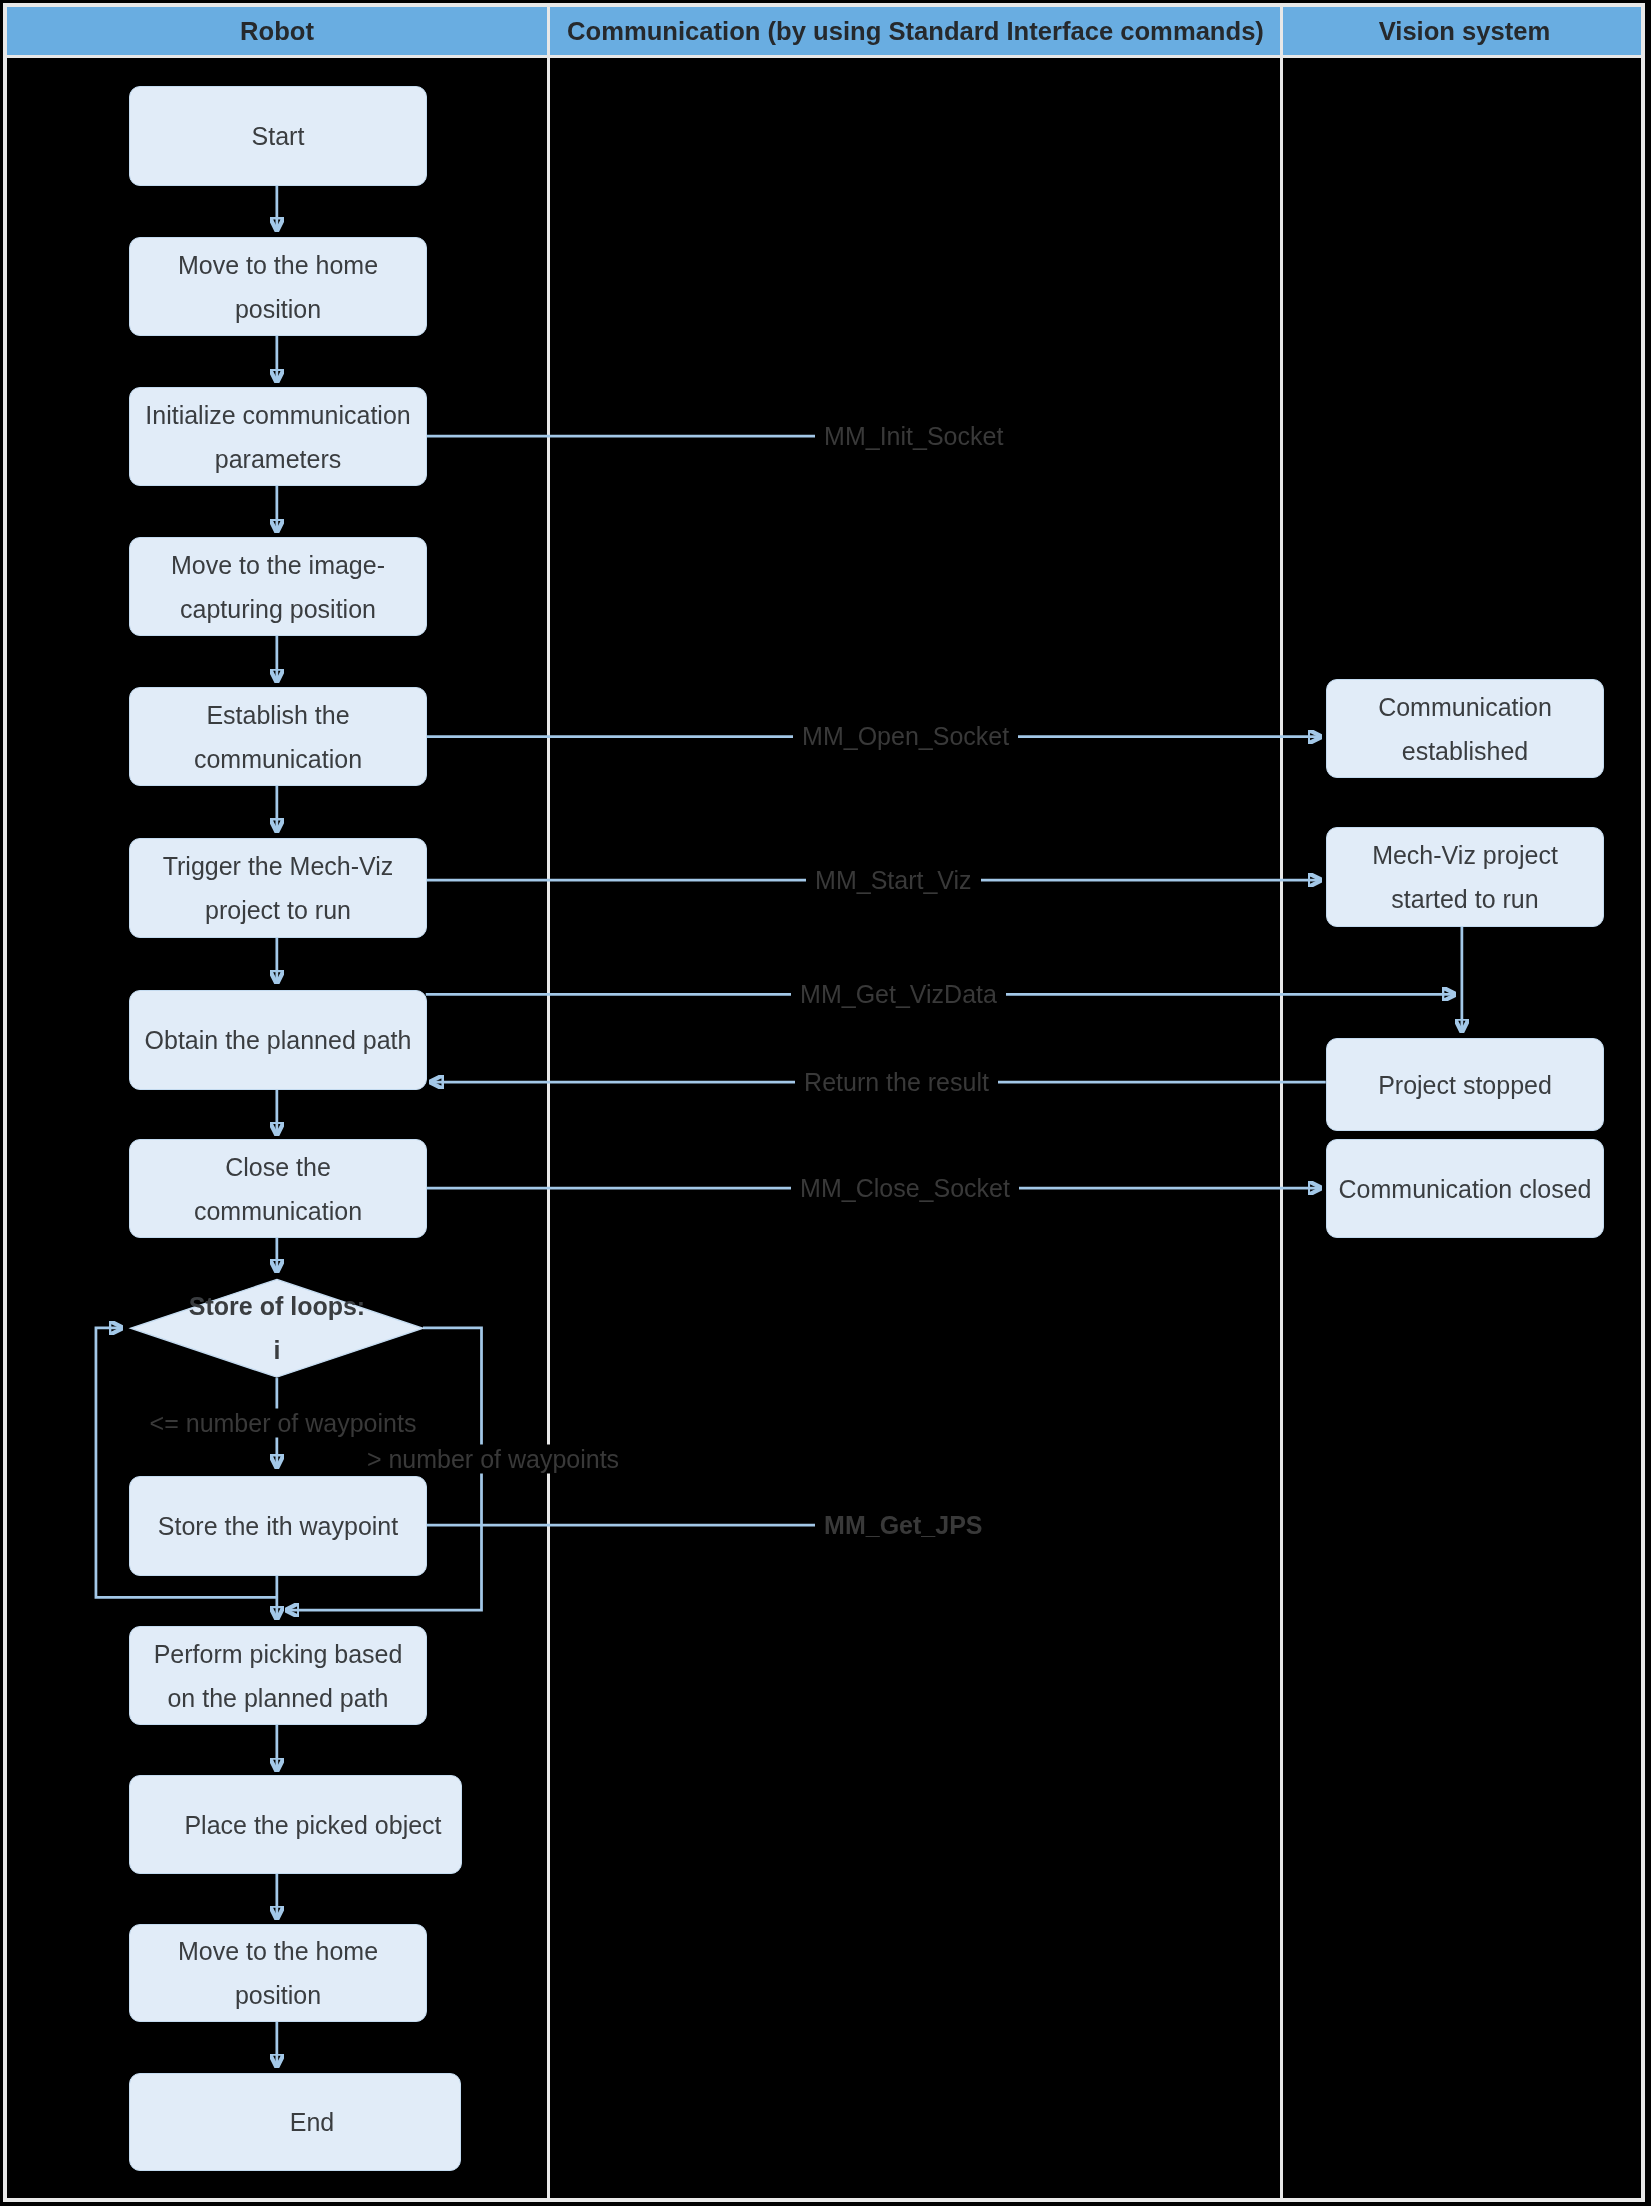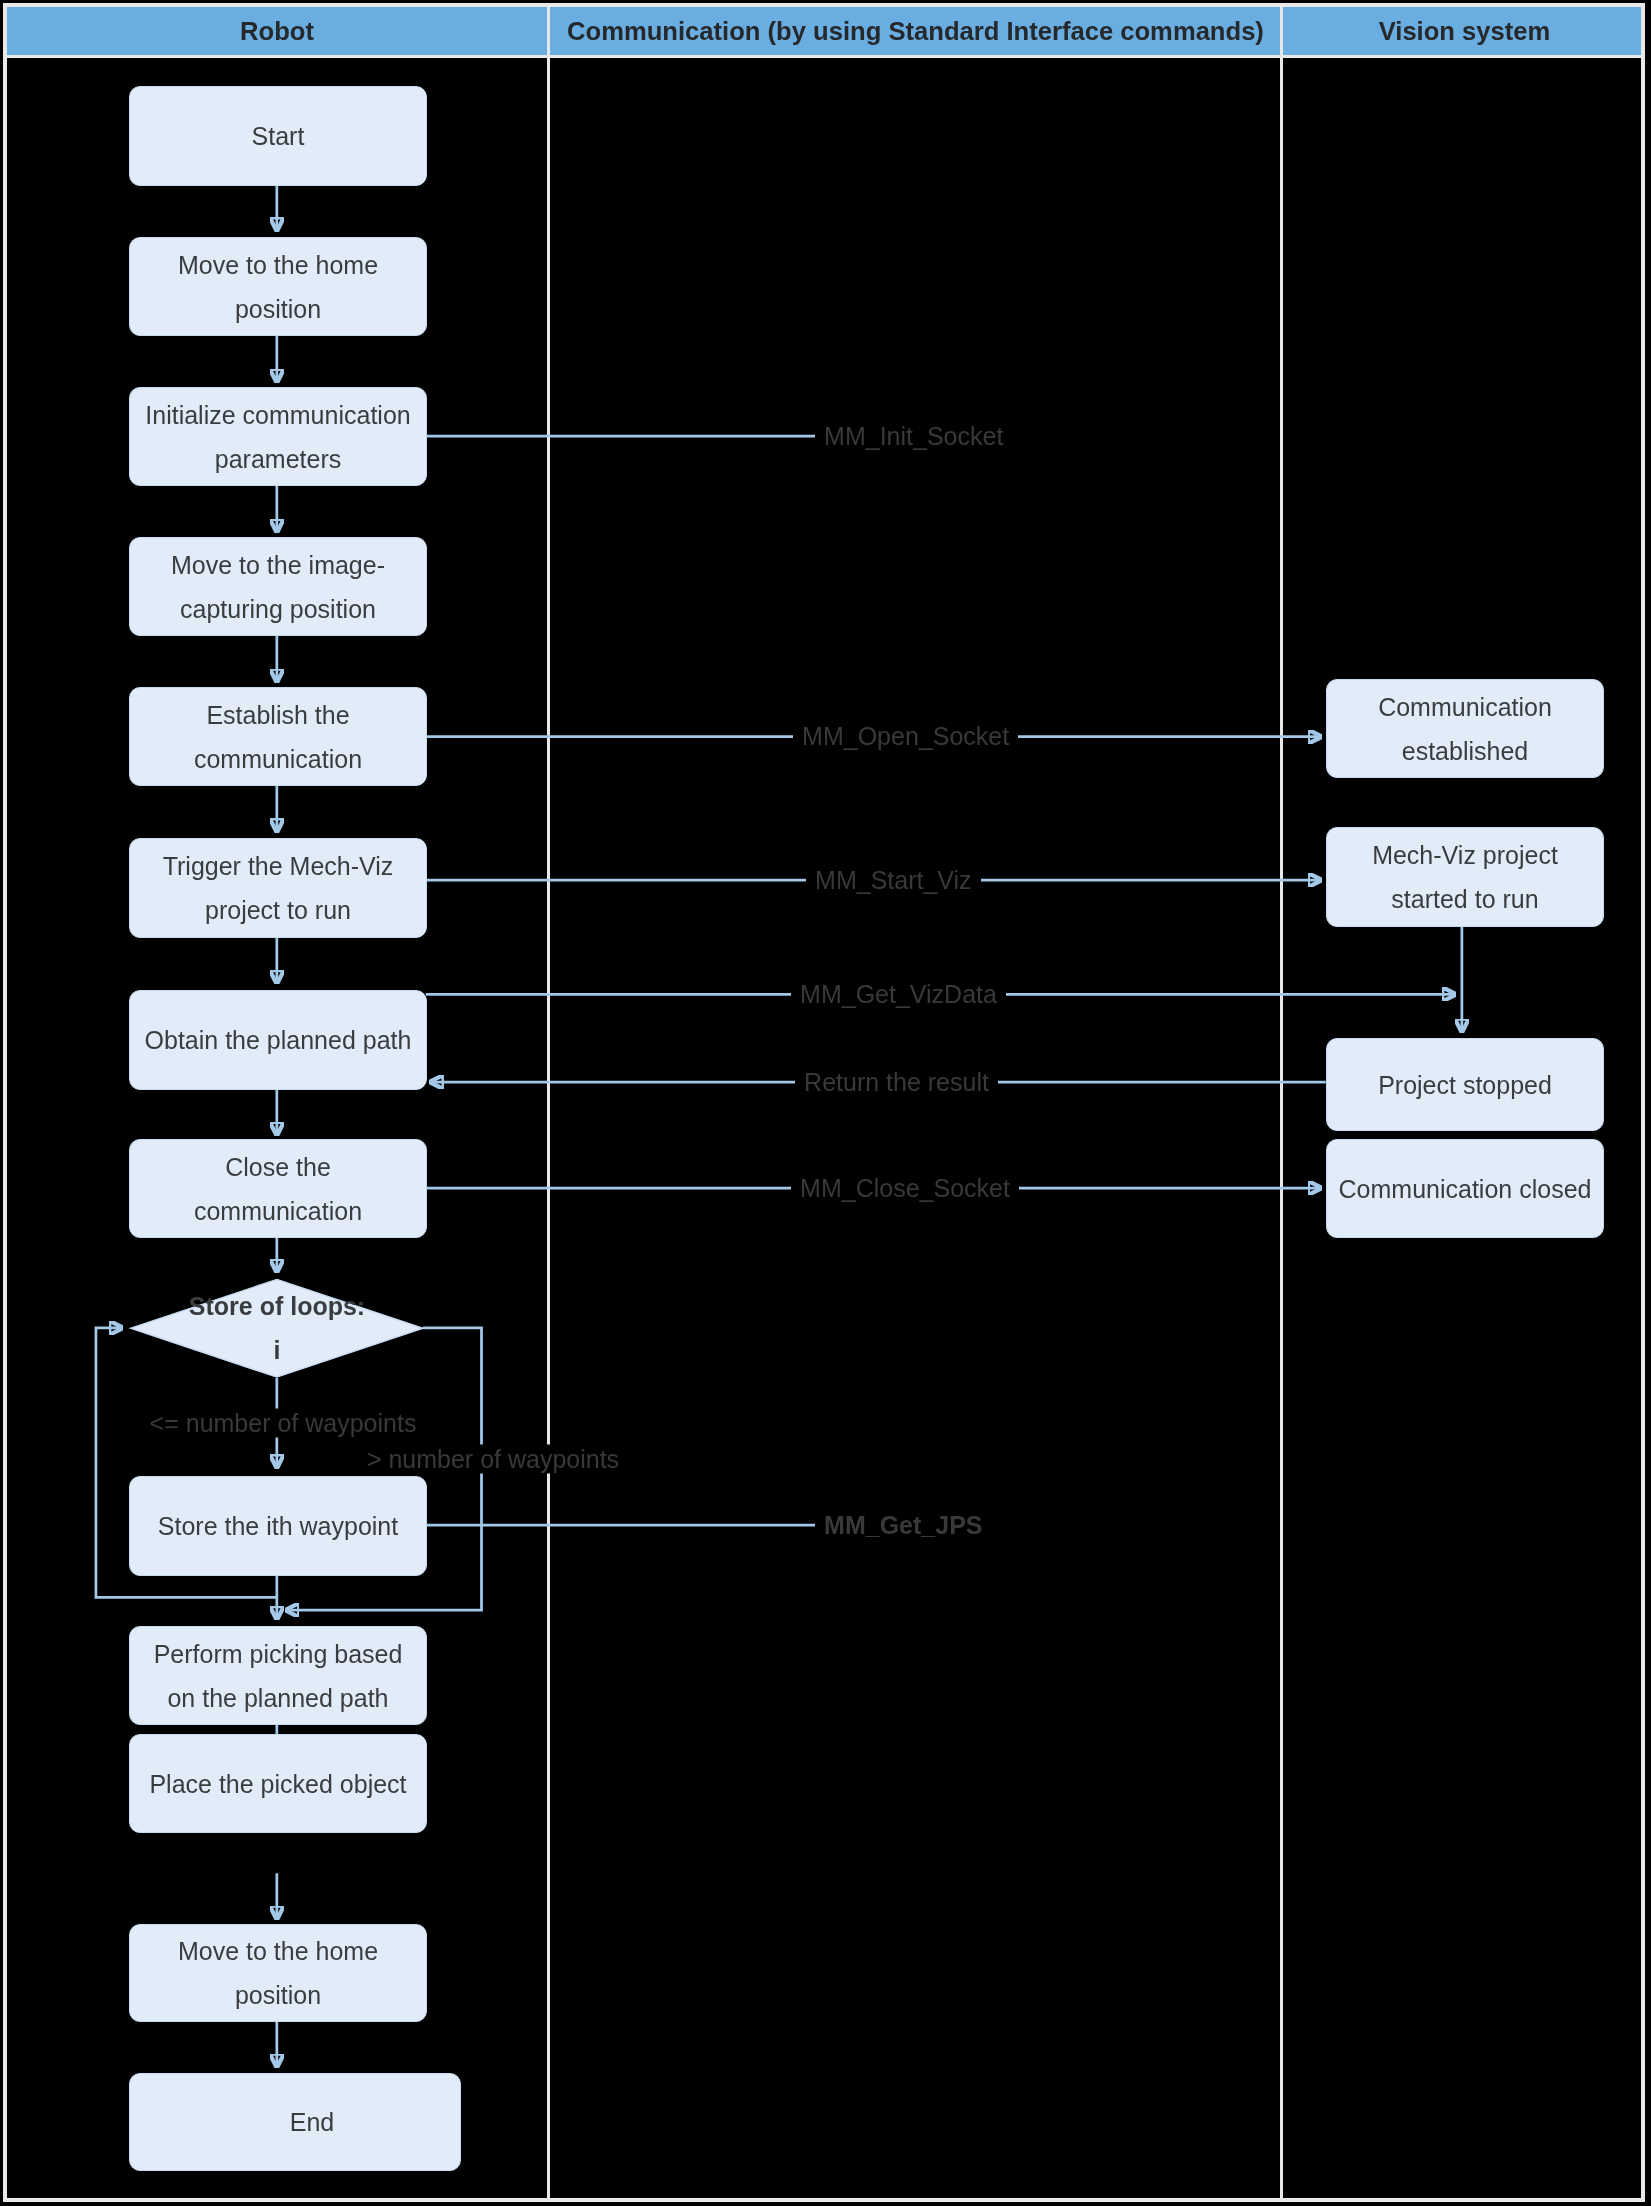--- a/index.html
+++ b/index.html
@@ -42,21 +42,21 @@
   #n-move-home{left:129px;top:237px;width:296px;height:97px;}
   #n-init-params{left:129px;top:387px;width:296px;height:97px;}
   #n-move-capture{left:129px;top:537px;width:296px;height:97px;}
   #n-establish{left:129px;top:687px;width:296px;height:97px;}
   #n-trigger{left:129px;top:838px;width:296px;height:98px;}
   #n-obtain{left:129px;top:990px;width:296px;height:98px;}
   #n-close{left:129px;top:1139px;width:296px;height:97px;}
   #n-store{left:129px;top:1476px;width:296px;height:98px;}
   #n-perform{left:129px;top:1626px;width:296px;height:97px;}
   #n-perform .txt{max-width:256px;}
-  #n-place{left:129px;top:1734px;width:296px;height:97px;}
+  #n-place{left:129px;top:1775px;width:296px;height:97px;padding-left:35px;}
   #n-move-home2{left:129px;top:1924px;width:296px;height:96px;}
   #n-end{left:129px;top:2073px;width:296px;height:96px;padding-left:34px;}
   #n-comm-est{left:1326px;top:679px;width:276px;height:97px;}
   #n-mechviz{left:1326px;top:827px;width:276px;height:98px;}
   #n-proj-stop{left:1326px;top:1038px;width:276px;height:91px;}
   #n-comm-closed{left:1326px;top:1139px;width:276px;height:97px;}
   .decision-label{position:absolute;left:277px;top:1328px;transform:translate(-50%,-50%);
     width:183px;text-align:center;font-size:25px;line-height:44px;font-weight:700;
     color:var(--ink);z-index:3;}
   .cmd{position:absolute;transform:translateY(-50%);background:var(--bg);

